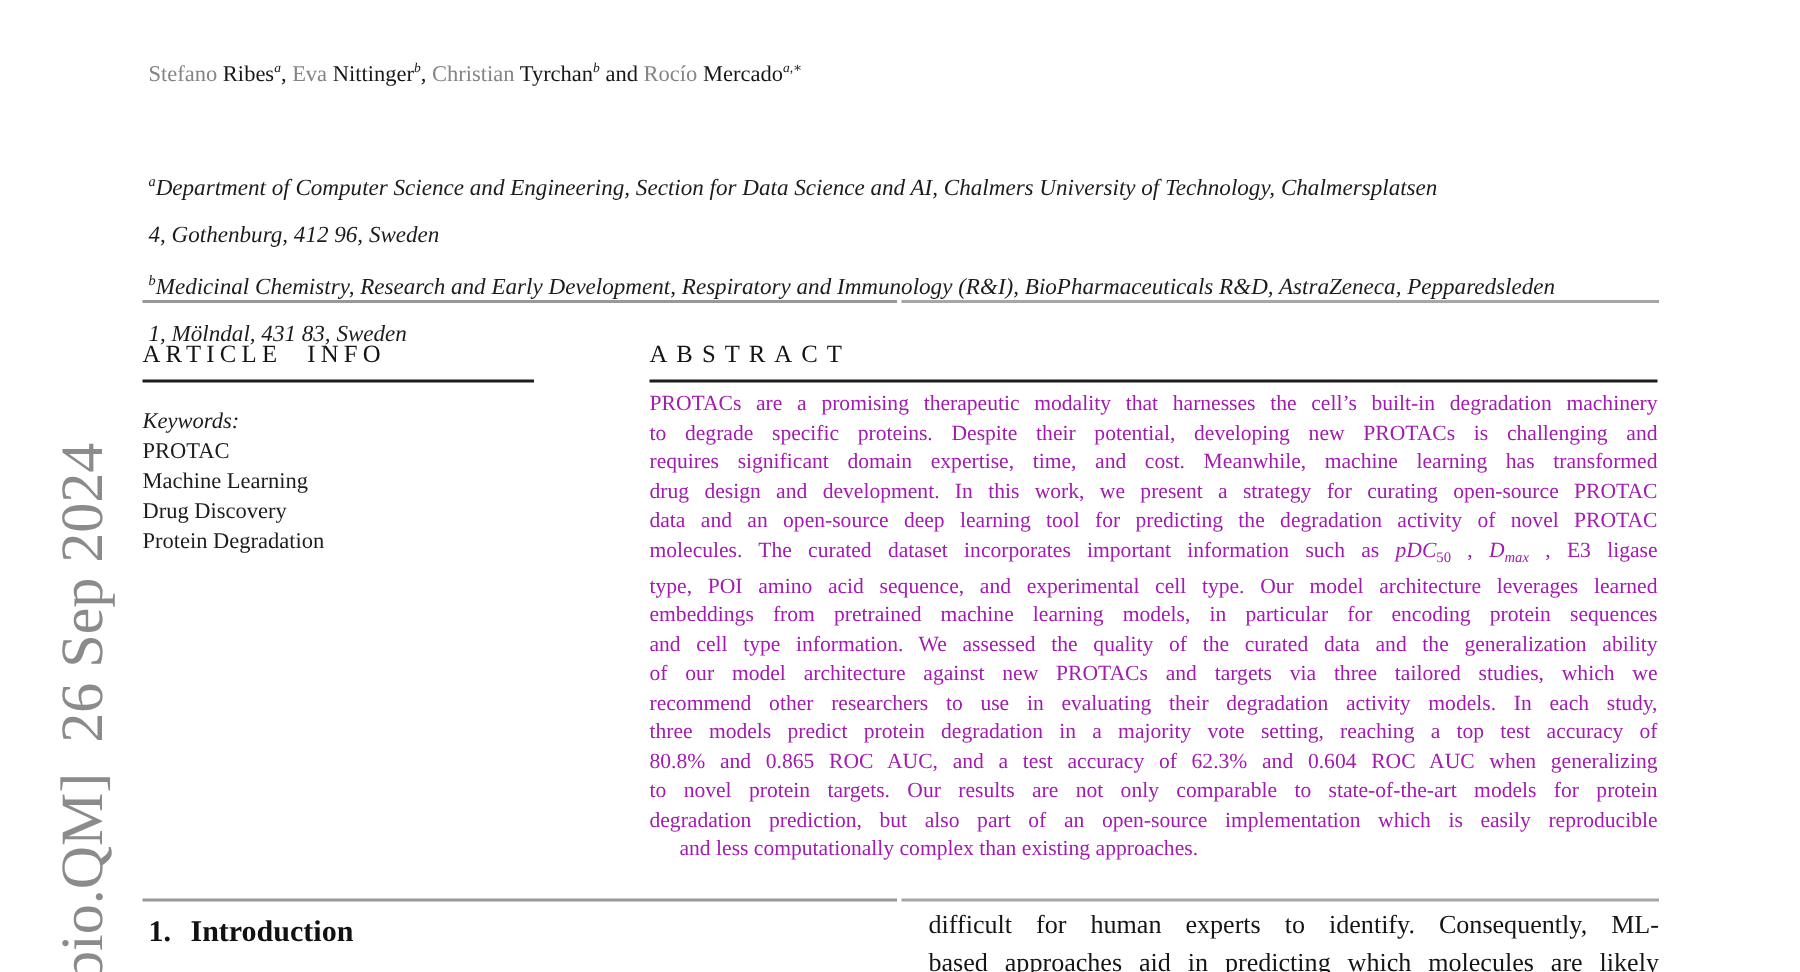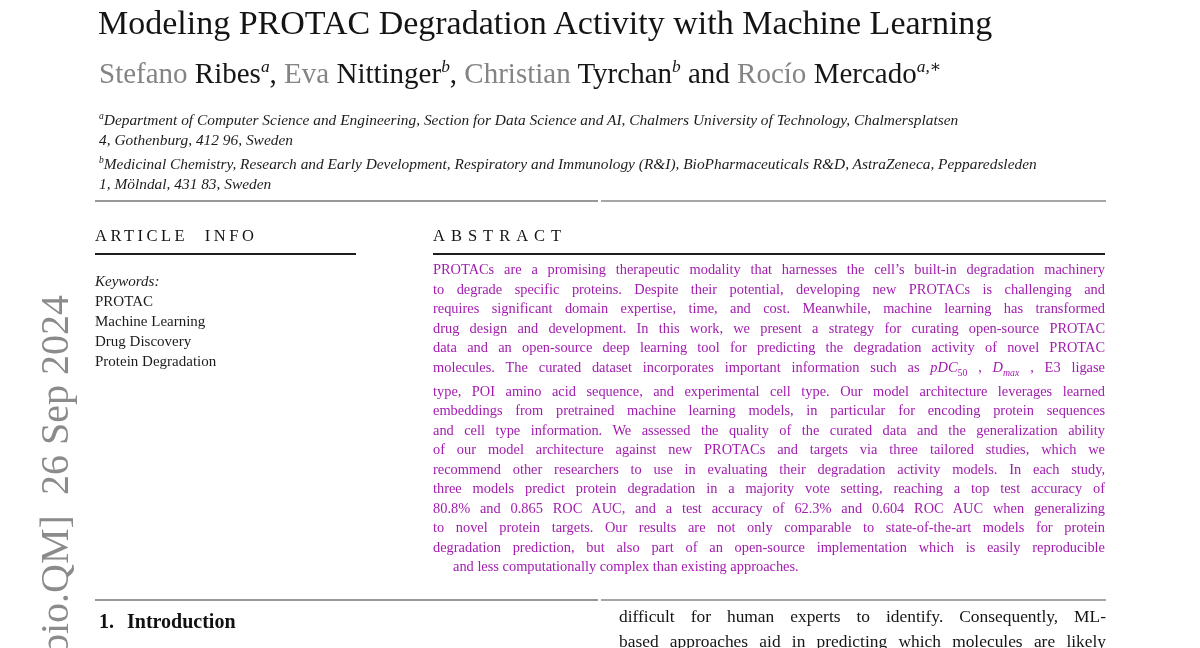--- a/index.html
+++ b/index.html
@@ -31,38 +31,38 @@
     left: 98px; top: 4px;
     margin: 0;
     font-size: 34px;
     font-weight: 400;
     color: #141414;
     white-space: nowrap;
   }
 
   .authors {
     position: absolute;
-    left: 99px; top: 56px;
-    font-size: 29px;
+    left: 99px; top: 40px;
+    font-size: 15px;
     white-space: nowrap;
   }
   .seg-given  { color: #848484; }
   .seg-family { color: #161616; }
   .seg-sup    { vertical-align: super; font-size: 60%; font-style: italic; color: #161616; }
   .seg-it     { font-style: italic; }
   .seg-sub    { vertical-align: sub; font-size: 68%; }
   .seg-subit  { vertical-align: sub; font-size: 68%; font-style: italic; }
 
   .affiliations {
     position: absolute;
     left: 99px; top: 106px;
     width: 1010px;
     font-size: 15.4px;
     font-style: italic;
-    line-height: 20px;
+    line-height: 31px;
     color: #1c1c1c;
   }
   .affiliations .seg-sup { font-size: 62%; }
 
   .rule { position: absolute; height: 2px; }
   .rule-top-left     { left: 95px;  top: 200px; width: 503px; background: #989898; }
   .rule-top-right    { left: 601px; top: 200px; width: 505px; background: #a6a6a6; }
   .rule-bottom-left  { left: 95px;  top: 599px; width: 503px; background: #989898; }
   .rule-bottom-right { left: 601px; top: 599px; width: 505px; background: #a6a6a6; }
 
@@ -120,21 +120,20 @@
   }
   .body-right-col .line { text-align: justify; text-align-last: justify; }
 </style>
 </head>
 <body>
 
 <div class="page">
 
   <div class="watermark">bio.QM]  26 Sep 2024</div>
 
-  <h1 class="title">Modeling PROTAC Degradation Activity with Machine Learning</h1>
 
   <div class="authors"><span class="seg-given">Stefano </span><span class="seg-family">Ribes</span><span class="seg-sup">a</span><span class="seg-family">,  </span><span class="seg-given">Eva </span><span class="seg-family">Nittinger</span><span class="seg-sup">b</span><span class="seg-family">,  </span><span class="seg-given">Christian </span><span class="seg-family">Tyrchan</span><span class="seg-sup">b</span><span class="seg-family"> and  </span><span class="seg-given">Rocío </span><span class="seg-family">Mercado</span><span class="seg-sup">a,∗</span></div>
 
   <div class="affiliations">
       <div class="seg-line"><span class="seg-sup">a</span><span class="seg-normal">Department of Computer Science and Engineering, Section for Data Science and AI, Chalmers University of Technology, Chalmersplatsen</span></div>
       <div class="seg-line"><span class="seg-normal">4, Gothenburg, 412 96, Sweden</span></div>
       <div class="seg-line"><span class="seg-sup">b</span><span class="seg-normal">Medicinal Chemistry, Research and Early Development, Respiratory and Immunology (R&amp;I),  BioPharmaceuticals R&amp;D, AstraZeneca, Pepparedsleden</span></div>
       <div class="seg-line"><span class="seg-normal">1, Mölndal, 431 83, Sweden</span></div>
     </div>
 

